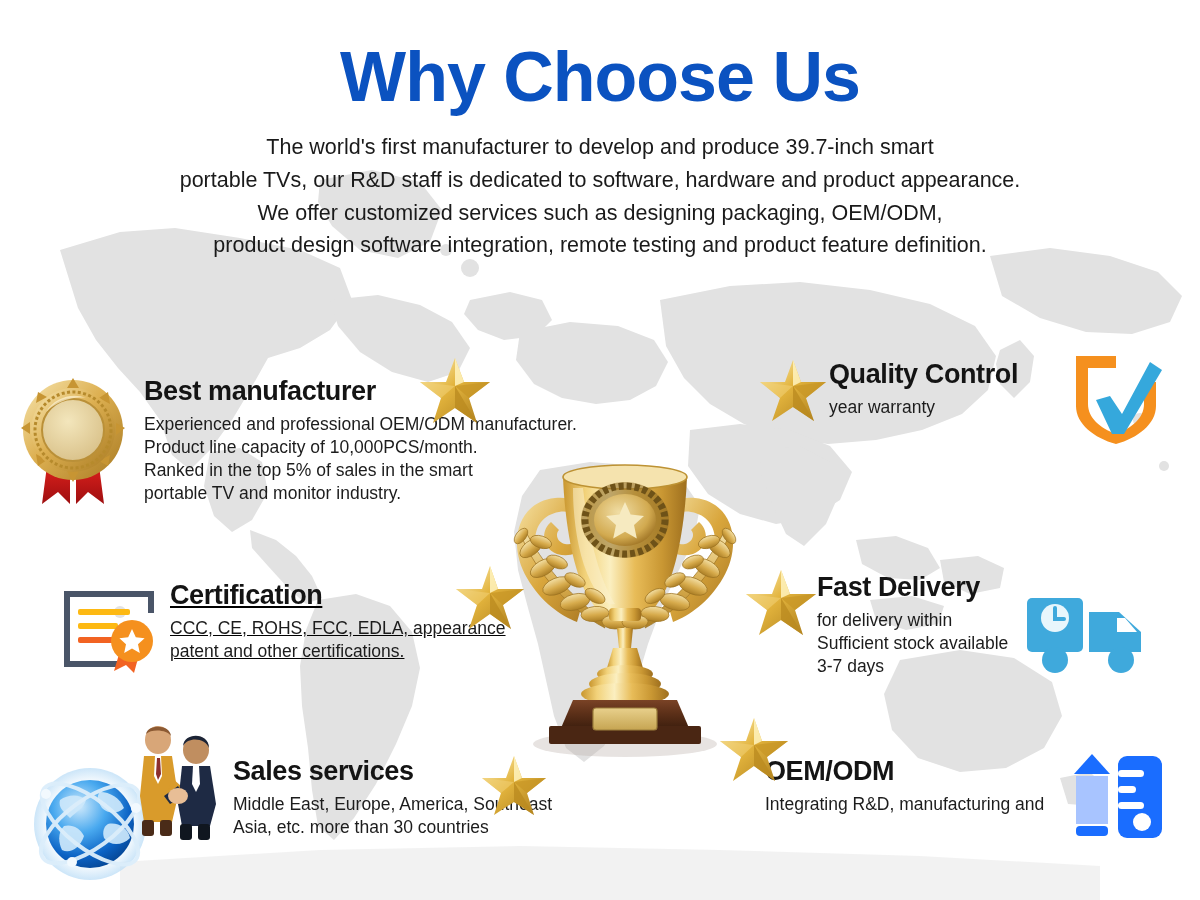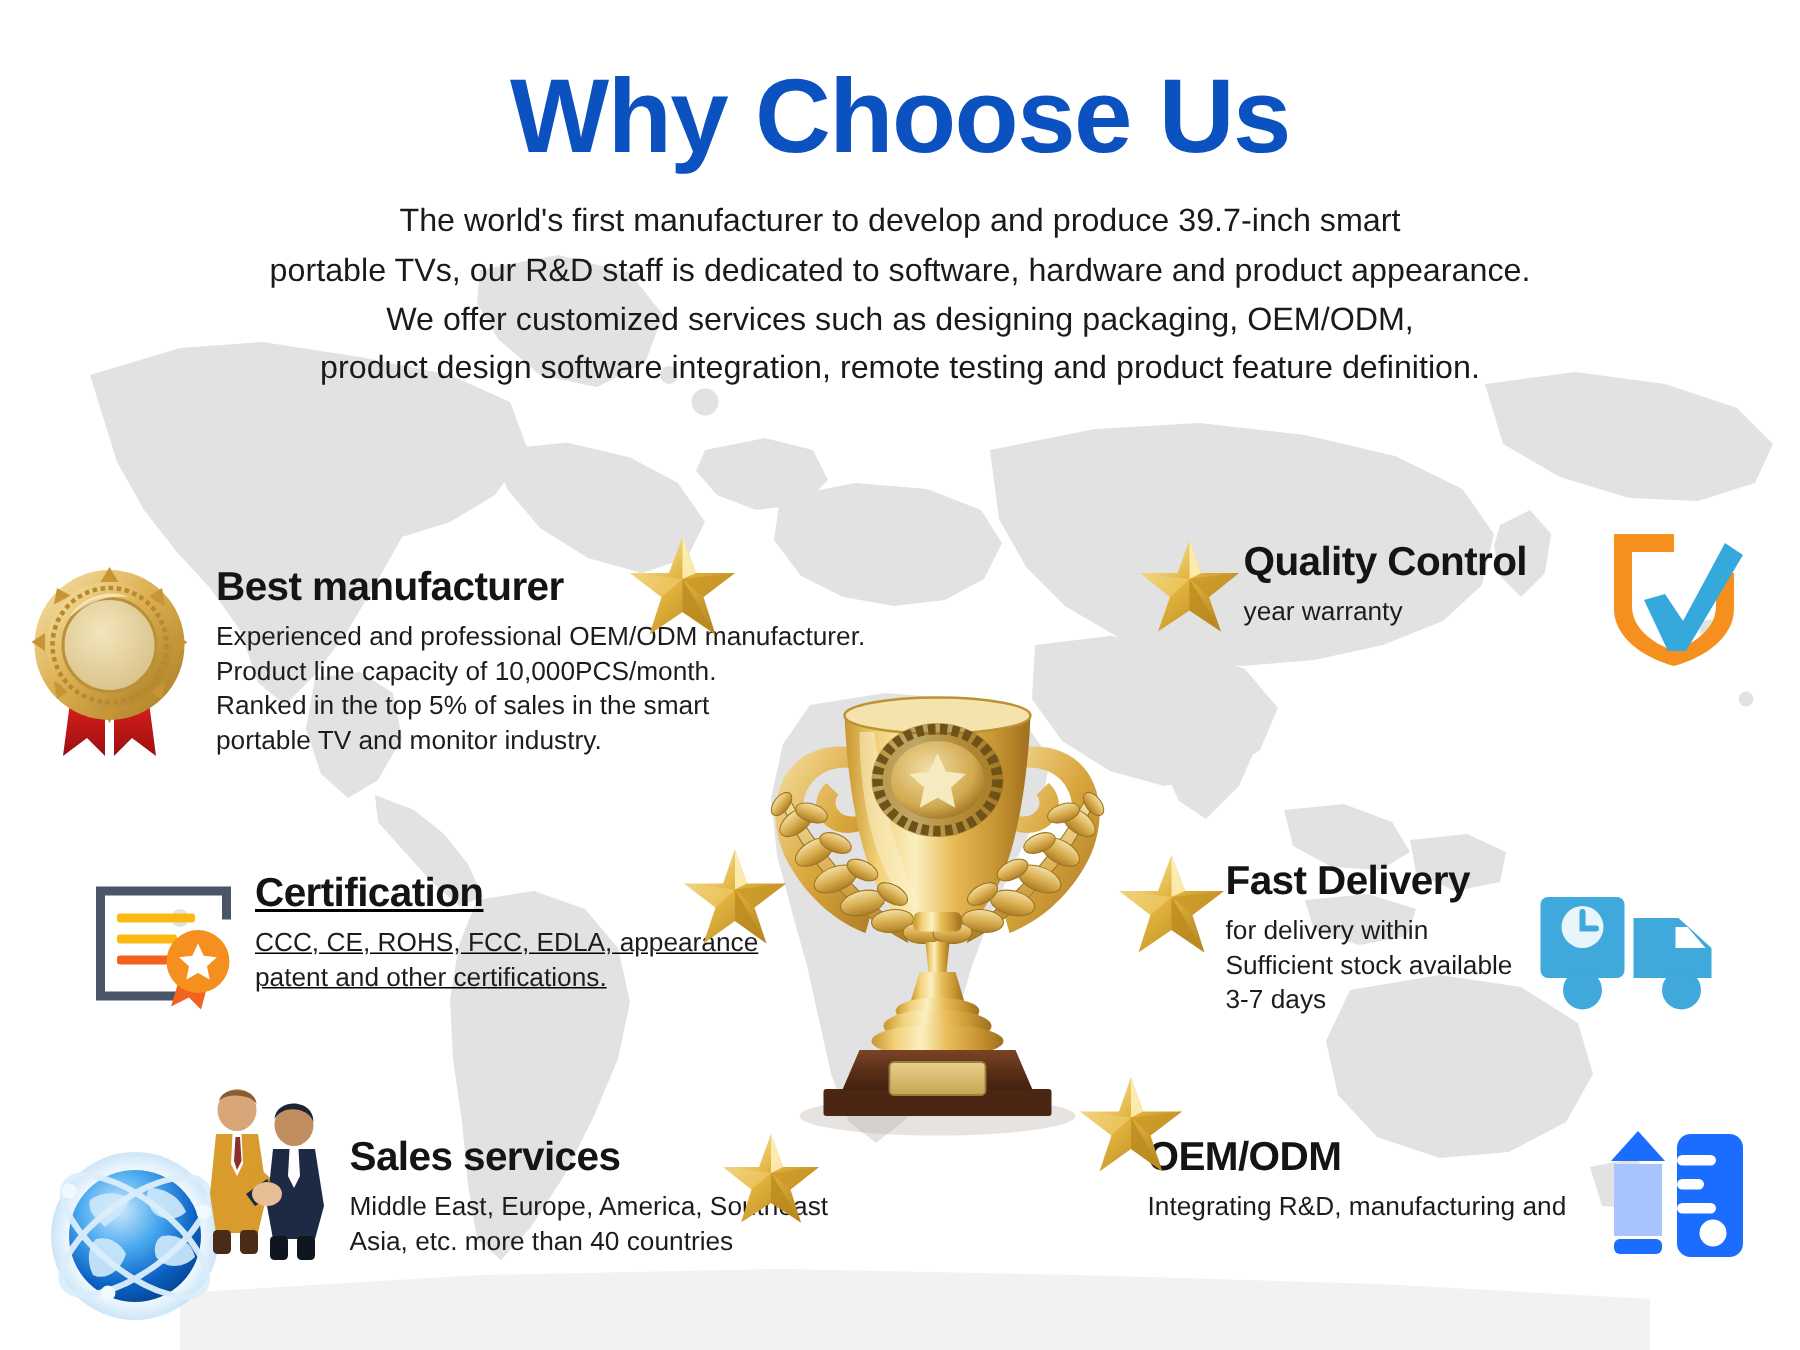--- a/index.html
+++ b/index.html
@@ -464,21 +464,21 @@
       <span>for delivery within</span>
       <span>Sufficient stock available</span>
       <span>3-7 days</span>
     </p>
   </div>
 
   <div class="feat" id="f-sales">
     <h3>Sales services</h3>
     <p>
       <span>Middle East, Europe, America, Southeast</span>
-      <span>Asia, etc. more than 40 countries</span>
+      <span>Asia, etc. more than 30 countries</span>
     </p>
   </div>
 
   <div class="feat" id="f-oem">
     <h3>OEM/ODM</h3>
     <p>
       <span>Integrating R&amp;D, manufacturing and</span>
     </p>
   </div>
 

